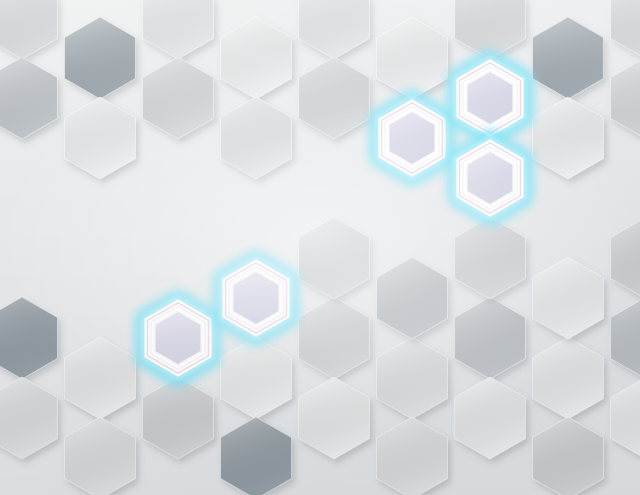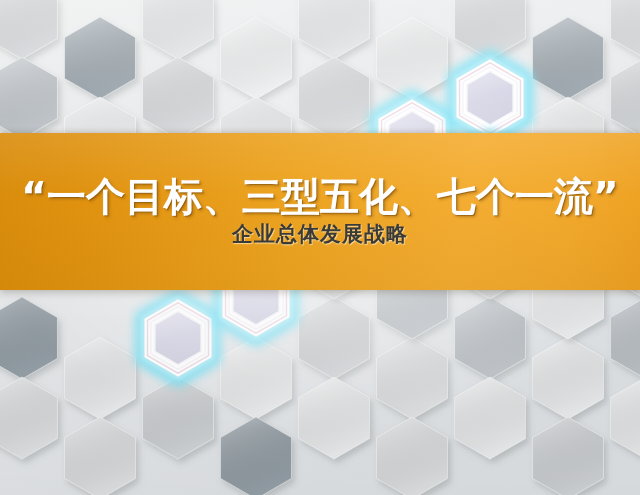--- a/index.html
+++ b/index.html
@@ -373,20 +373,14 @@
           <polygon points="284.20,281.72 284.20,314.28 256.00,330.56 227.80,314.28 227.80,281.72 256.00,265.44" fill="#f6f6fa"></polygon>
           <polygon points="281.15,283.48 281.15,312.52 256.00,327.04 230.85,312.52 230.85,283.48 256.00,268.96" fill="none" stroke="#ffffff" stroke-width="2.2" opacity="0.95"></polygon>
           <polygon points="278.86,284.80 278.86,311.20 256.00,324.40 233.14,311.20 233.14,284.80 256.00,271.60" fill="url(#gGlowIn)"></polygon>
           <polygon points="278.86,284.80 278.86,311.20 256.00,324.40 233.14,311.20 233.14,284.80 256.00,271.60" fill="none" stroke="#ffffff" stroke-width="1" opacity="0.7"></polygon>
         </g>
       </g>
   </svg>
 
   <div id="bg-vignette"></div>
 
-  <div id="banner">
-    <div id="banner-inner">
-      <div id="main-title">“一个目标、三型五化、七个一流”</div>
-      <div id="subtitle">企业总体发展战略</div>
-    </div>
-  </div>
 
 </div>
 
 </body></html>

